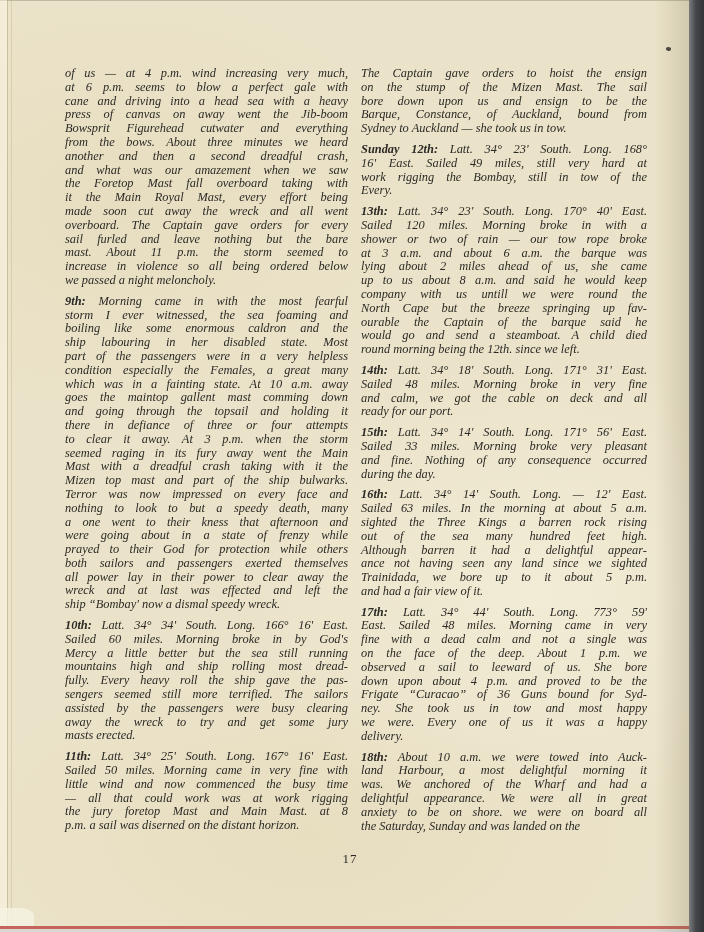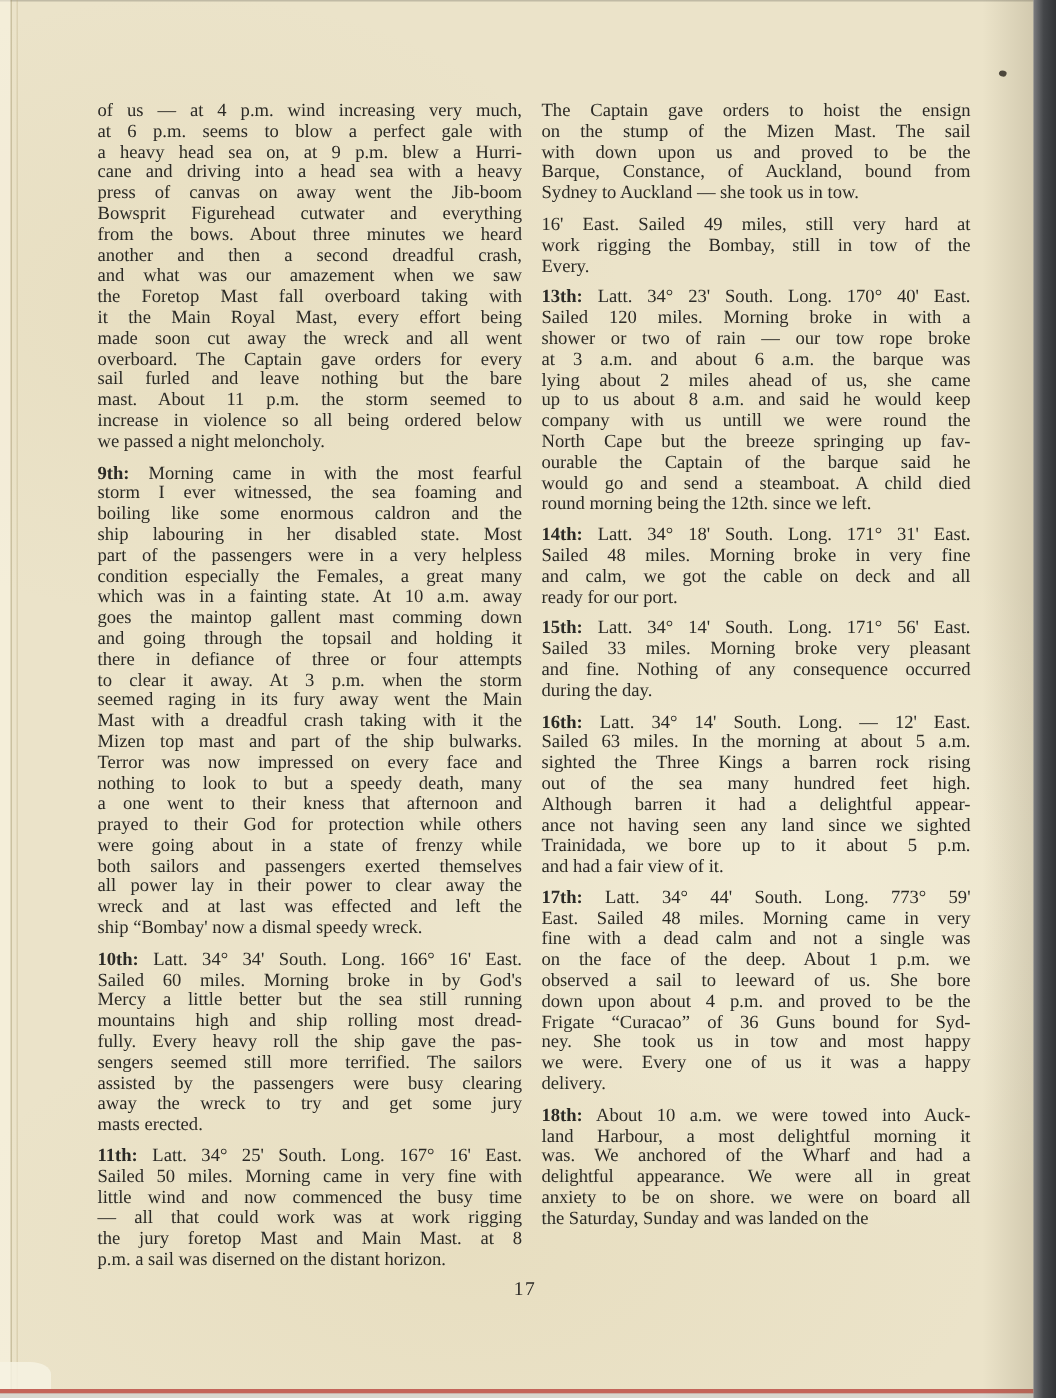--- a/index.html
+++ b/index.html
@@ -29,41 +29,40 @@
   .bottom-line{position:absolute;left:0;top:926px;width:689px;height:3px;background:var(--bottomline,#c4645a);}
   .bottom-gray{position:absolute;left:0;top:929px;width:689px;height:3px;background:#d9d7d0;}
   .bottom-left-sliver{position:absolute;left:0;top:908px;width:34px;height:18px;
     background:#f6f2e2;border-top-right-radius:14px 8px;opacity:0.85;}
   .top-hairline{position:absolute;left:0;top:0;width:689px;height:1px;background:rgba(150,145,130,0.5);}
   .speck{position:absolute;width:5px;height:4px;background:#4a453c;border-radius:60% 40% 55% 45%;transform:rotate(20deg);}
   
   .col{position:absolute;top:67px;color:var(--ink,#2b2a26);font-size:12.4px;line-height:13.8px;}
   .col-left{left:65px;width:283px;}
   .col-right{left:361px;width:286px;}
-  .para{margin:0 0 7px 0;}
+  .para{margin:0 0 7px 0;font-style:italic;}
   .line{text-align:justify;text-align-last:justify;white-space:normal;}
   .line.last{text-align-last:left;}
   .lead{font-weight:bold;}
   .page-number{position:absolute;left:300px;top:851px;width:100px;text-align:center;
     color:var(--ink,#2b2a26);font-size:13px;letter-spacing:1px;}
 </style>
 </head>
 <body style="--paper: #ebe3c9; --ink: #2b2a26; --edge: #45474a; --bottomline: #c4645a;">
 
 <div class="page">
   <div class="top-hairline"></div>
   <div class="left-edge-strip"></div>
   <div class="left-edge-line-a"></div>
   <div class="left-edge-line-b"></div>
 
   <div class="col col-left" id="col-left">
       <div class="para">
         <div class="line">of us — at 4 p.m. wind increasing very much,</div>
         <div class="line">at 6 p.m. seems to blow a perfect gale with</div>
-        <div class="line">a heavy head sea on, at 9 p.m. blew a Hurri-</div>
         <div class="line">cane and driving into a head sea with a heavy</div>
         <div class="line">press of canvas on away went the Jib-boom</div>
         <div class="line">Bowsprit Figurehead cutwater and everything</div>
         <div class="line">from the bows. About three minutes we heard</div>
         <div class="line">another and then a second dreadful crash,</div>
         <div class="line">and what was our amazement when we saw</div>
         <div class="line">the Foretop Mast fall overboard taking with</div>
         <div class="line">it the Main Royal Mast, every effort being</div>
         <div class="line">made soon cut away the wreck and all went</div>
         <div class="line">overboard. The Captain gave orders for every</div>
@@ -83,22 +82,22 @@
         <div class="line">goes the maintop gallent mast comming down</div>
         <div class="line">and going through the topsail and holding it</div>
         <div class="line">there in defiance of three or four attempts</div>
         <div class="line">to clear it away. At 3 p.m. when the storm</div>
         <div class="line">seemed raging in its fury away went the Main</div>
         <div class="line">Mast with a dreadful crash taking with it the</div>
         <div class="line">Mizen top mast and part of the ship bulwarks.</div>
         <div class="line">Terror was now impressed on every face and</div>
         <div class="line">nothing to look to but a speedy death, many</div>
         <div class="line">a one went to their kness that afternoon and</div>
+        <div class="line">were going about in a state of frenzy while</div>
         <div class="line">prayed to their God for protection while others</div>
-        <div class="line">were going about in a state of frenzy while</div>
         <div class="line">both sailors and passengers exerted themselves</div>
         <div class="line">all power lay in their power to clear away the</div>
         <div class="line">wreck and at last was effected and left the</div>
         <div class="line last">ship “Bombay' now a dismal speedy wreck.</div>
       </div>
       <div class="para">
         <div class="line"><span class="lead">10th:</span> Latt. 34° 34' South. Long. 166° 16' East.</div>
         <div class="line">Sailed 60 miles. Morning broke in by God's</div>
         <div class="line">Mercy a little better but the sea still running</div>
         <div class="line">mountains high and ship rolling most dread-</div>
@@ -114,25 +113,26 @@
         <div class="line">little wind and now commenced the busy time</div>
         <div class="line">— all that could work was at work rigging</div>
         <div class="line">the jury foretop Mast and Main Mast. at 8</div>
         <div class="line last">p.m. a sail was diserned on the distant horizon.</div>
       </div>
     </div>
   <div class="col col-right" id="col-right">
       <div class="para">
         <div class="line">The Captain gave orders to hoist the ensign</div>
         <div class="line">on the stump of the Mizen Mast. The sail</div>
-        <div class="line">with down upon us and proved to be the</div>
+        <div class="line">bore down upon us and ensign to be the</div>
         <div class="line">Barque, Constance, of Auckland, bound from</div>
         <div class="line last">Sydney to Auckland — she took us in tow.</div>
       </div>
       <div class="para">
+        <div class="line"><span class="lead">Sunday 12th:</span> Latt. 34° 23' South. Long. 168°</div>
         <div class="line">16' East. Sailed 49 miles, still very hard at</div>
         <div class="line">work rigging the Bombay, still in tow of the</div>
         <div class="line last">Every.</div>
       </div>
       <div class="para">
         <div class="line"><span class="lead">13th:</span> Latt. 34° 23' South. Long. 170° 40' East.</div>
         <div class="line">Sailed 120 miles. Morning broke in with a</div>
         <div class="line">shower or two of rain — our tow rope broke</div>
         <div class="line">at 3 a.m. and about 6 a.m. the barque was</div>
         <div class="line">lying about 2 miles ahead of us, she came</div>

